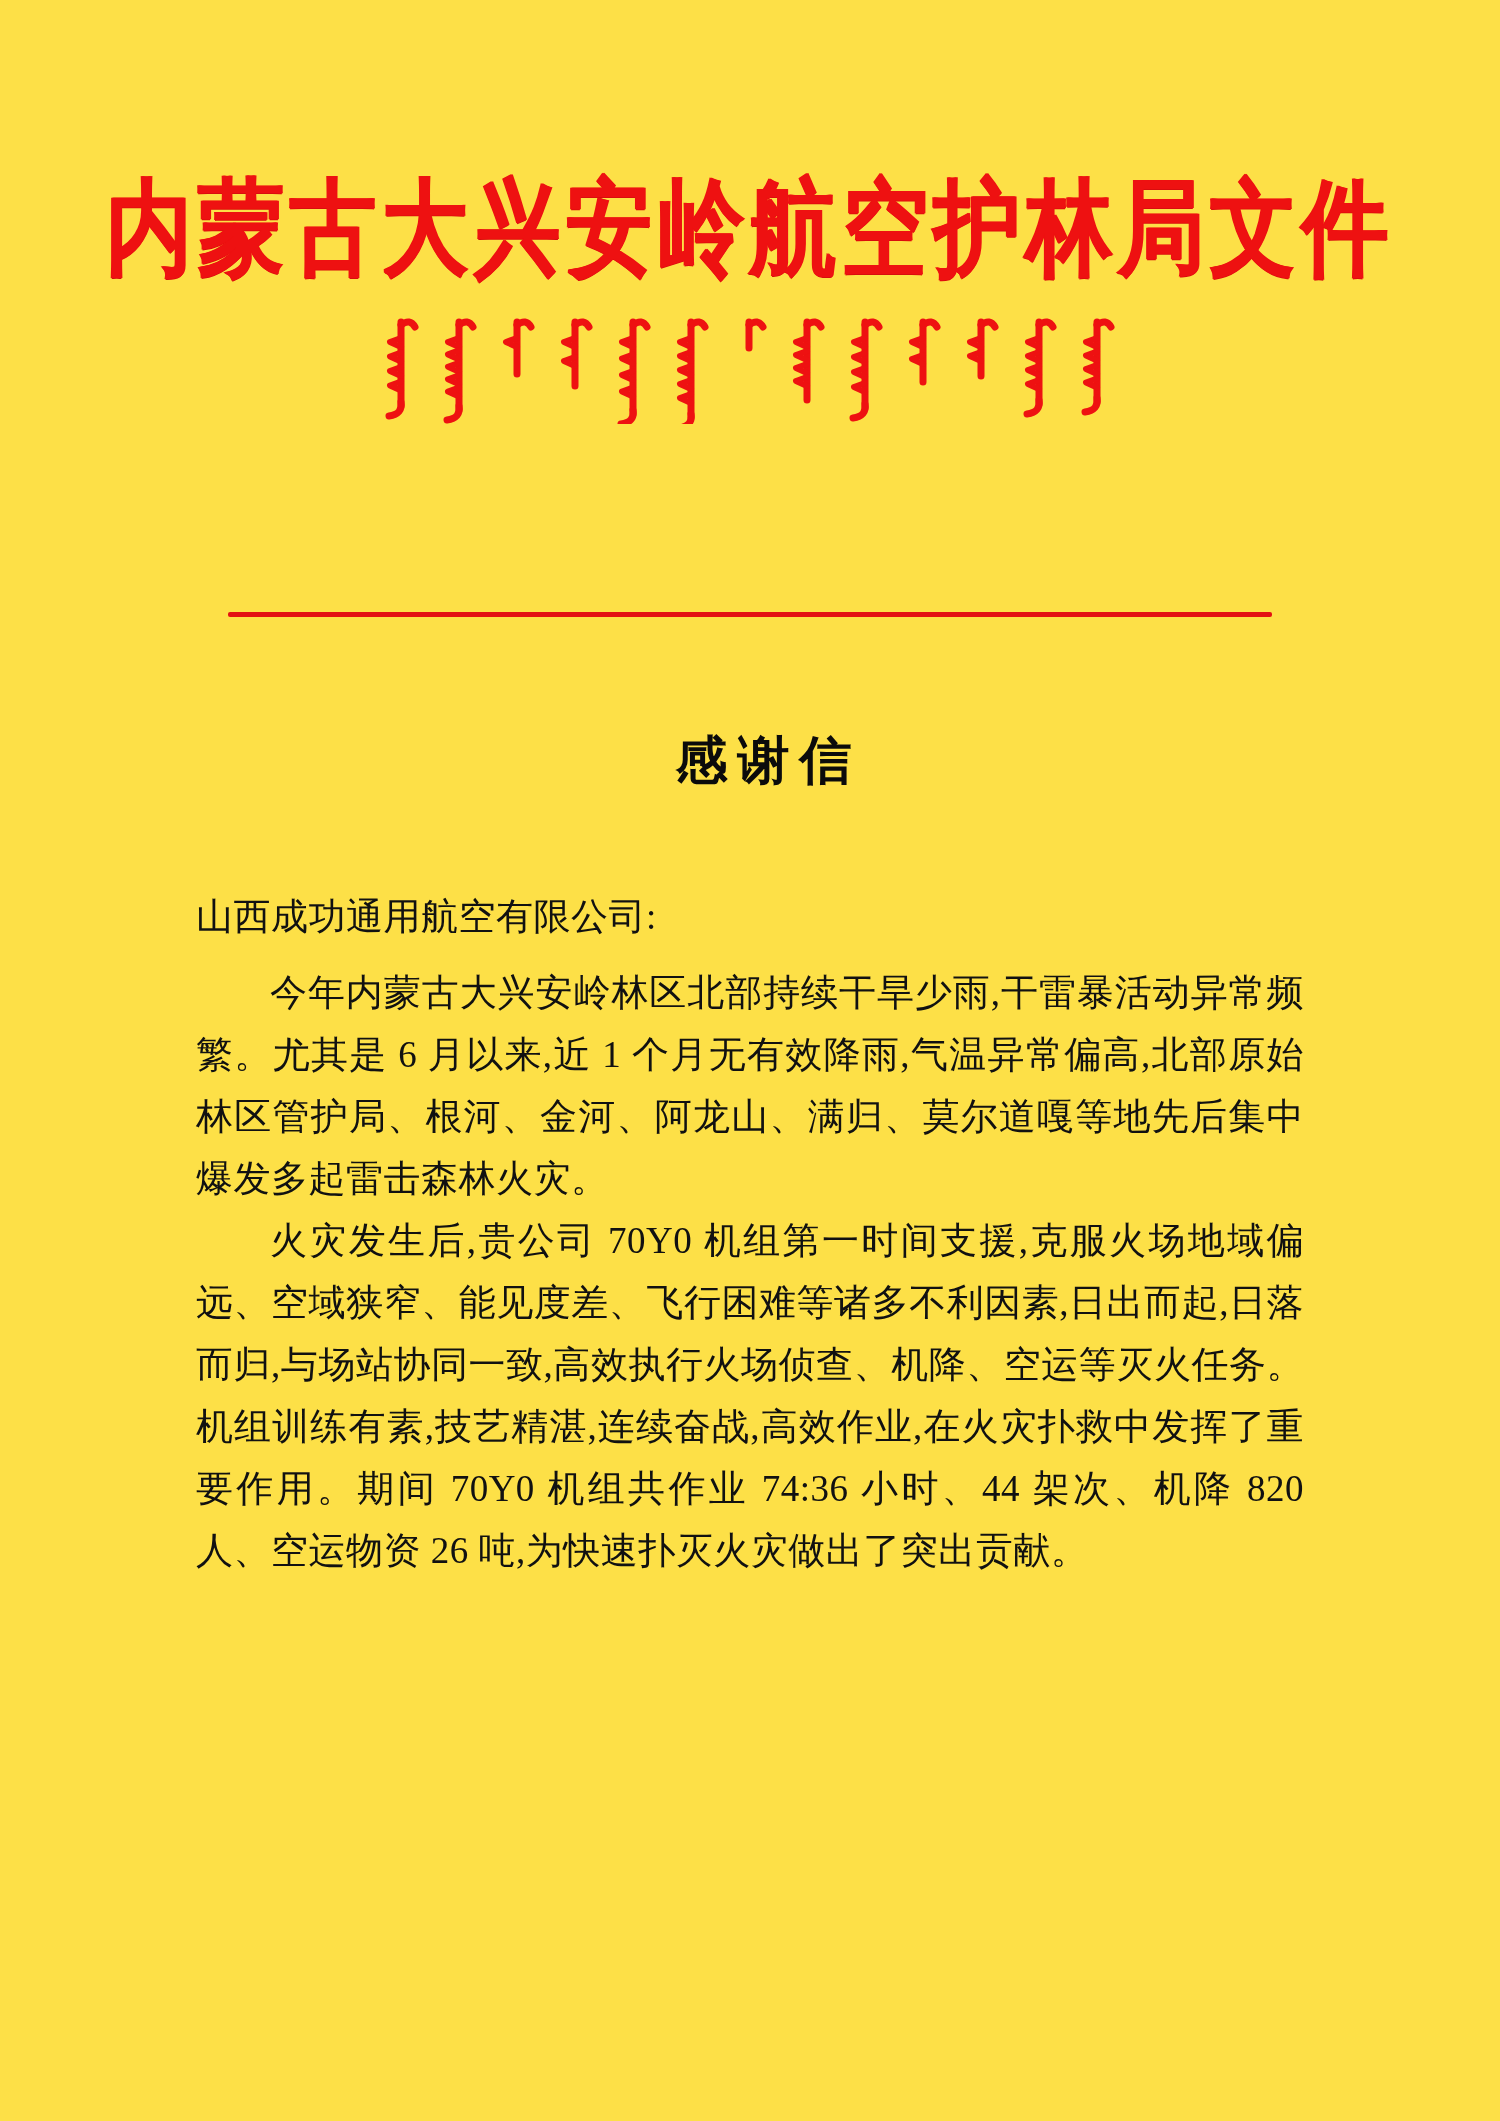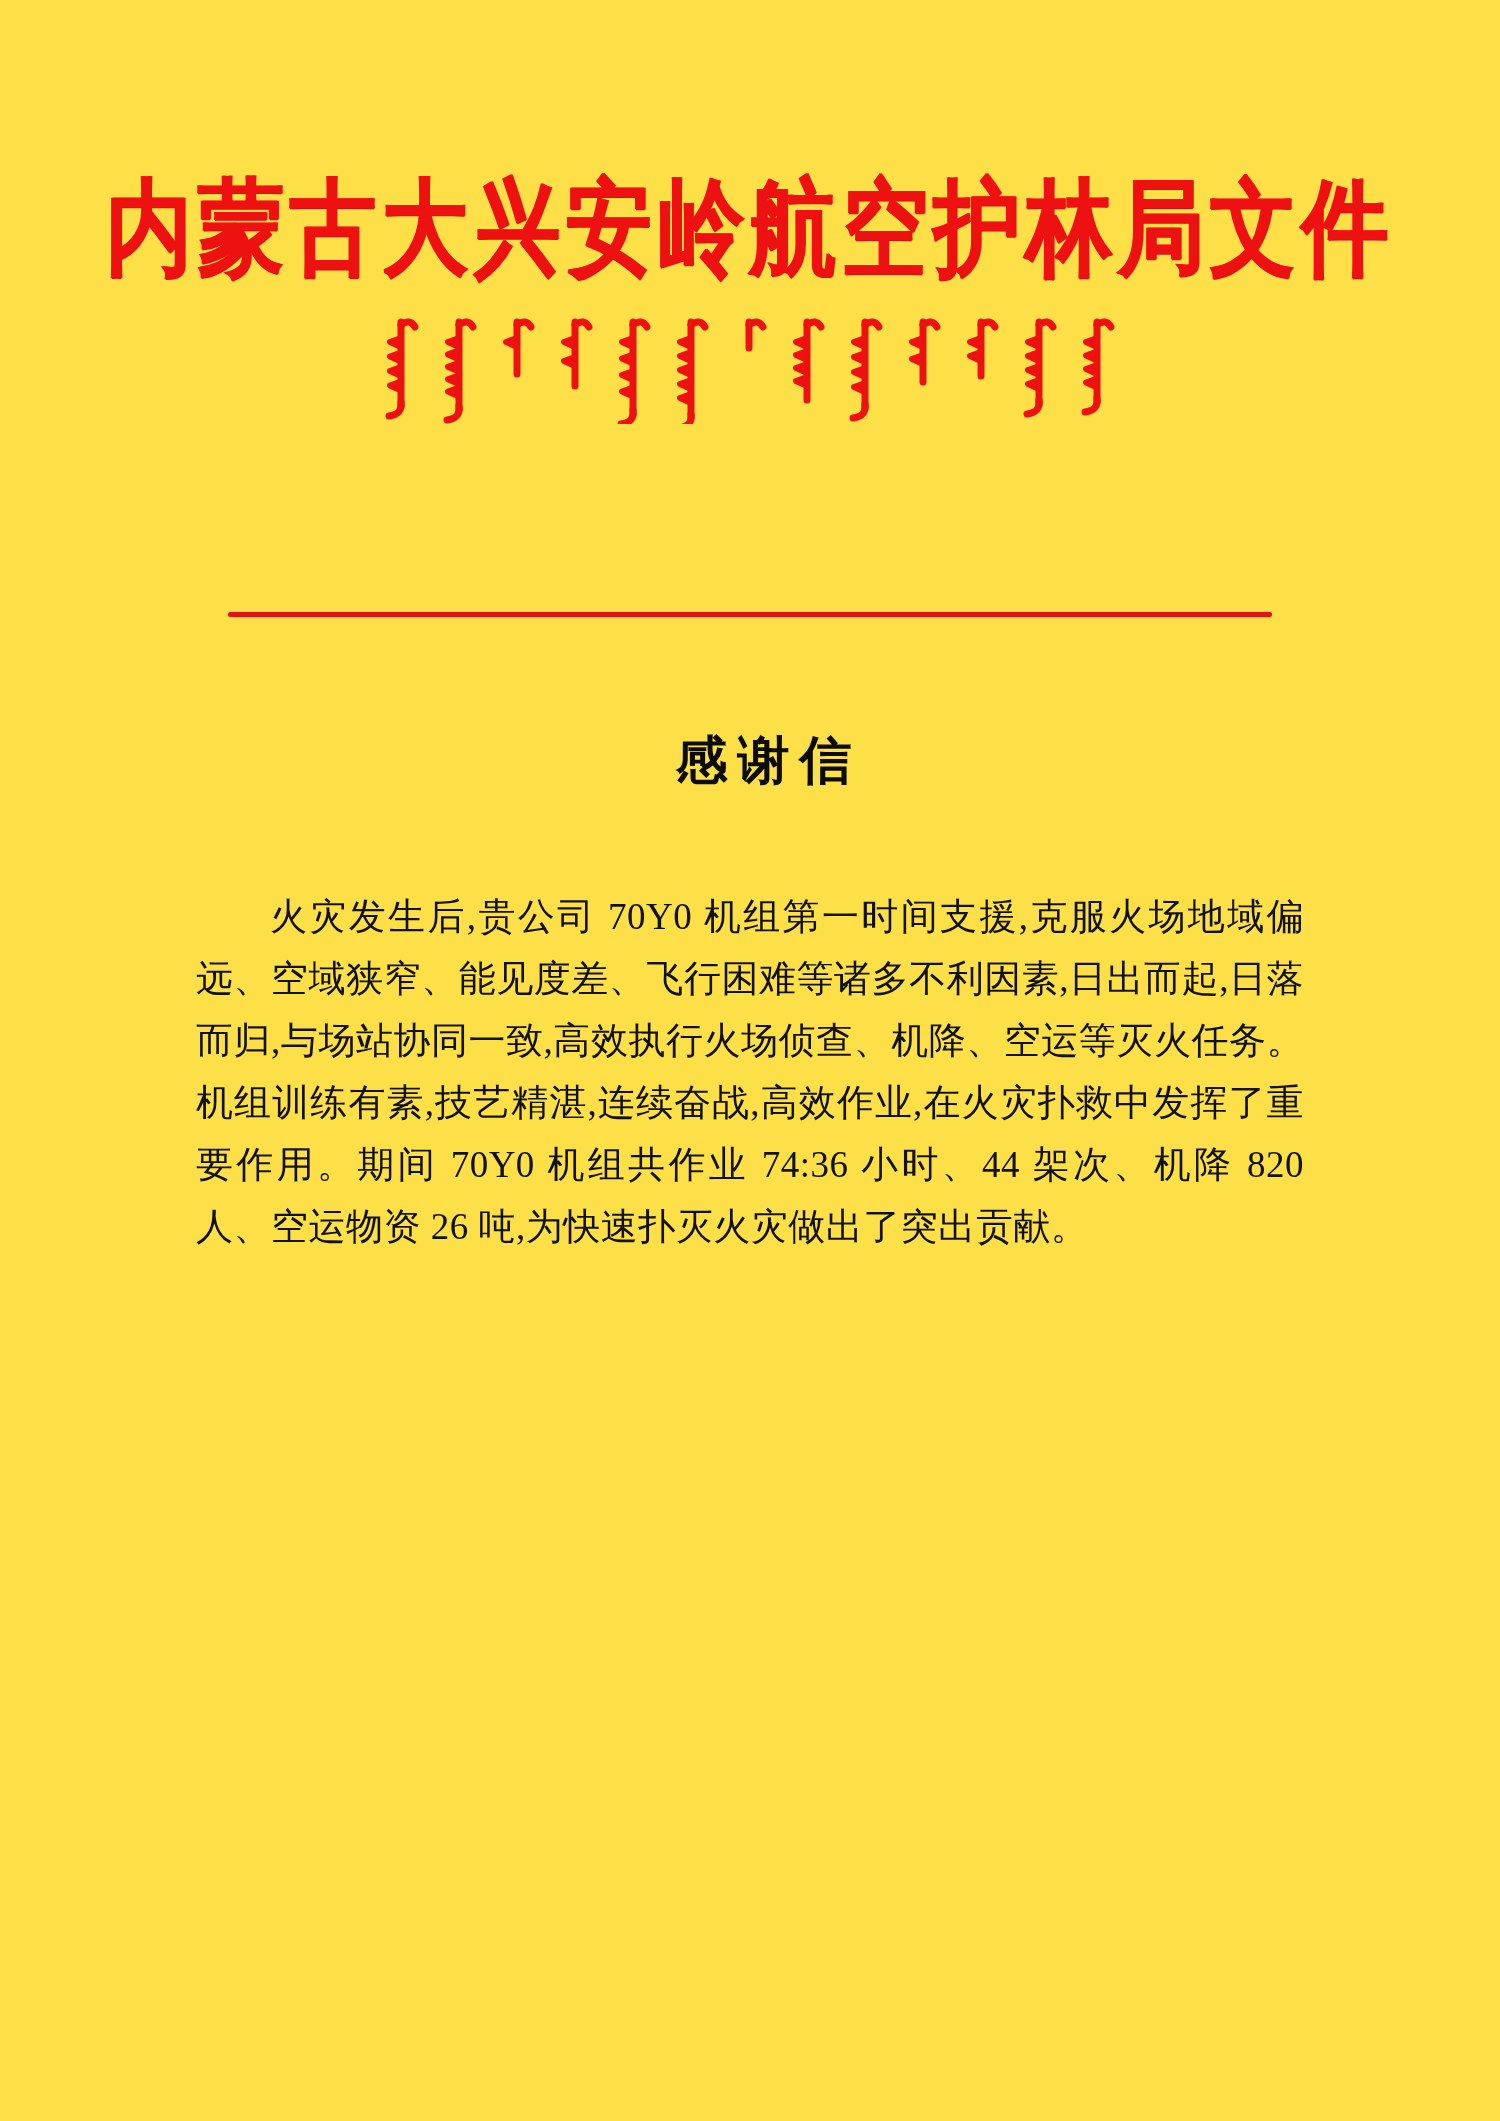--- a/index.html
+++ b/index.html
@@ -245,16 +245,18 @@
           </svg>
         </span>
       </div>
   </div>
 
   <div class="lh-rule"></div>
 
   <div class="doc-title">感谢信</div>
 
   <div class="body-block">
+    <p class="para addressee">山西成功通用航空有限公司:</p>
+    <p class="para indent">今年内蒙古大兴安岭林区北部持续干旱少雨,干雷暴活动异常频繁。尤其是 6 月以来,近 1 个月无有效降雨,气温异常偏高,北部原始林区管护局、根河、金河、阿龙山、满归、莫尔道嘎等地先后集中爆发多起雷击森林火灾。</p>
     <p class="para indent">火灾发生后,贵公司 70Y0 机组第一时间支援,克服火场地域偏远、空域狭窄、能见度差、飞行困难等诸多不利因素,日出而起,日落而归,与场站协同一致,高效执行火场侦查、机降、空运等灭火任务。机组训练有素,技艺精湛,连续奋战,高效作业,在火灾扑救中发挥了重要作用。期间 70Y0 机组共作业 74:36 小时、44 架次、机降 820 人、空运物资 26 吨,为快速扑灭火灾做出了突出贡献。</p>
   </div>
 
 </div>
 
 </body></html>

